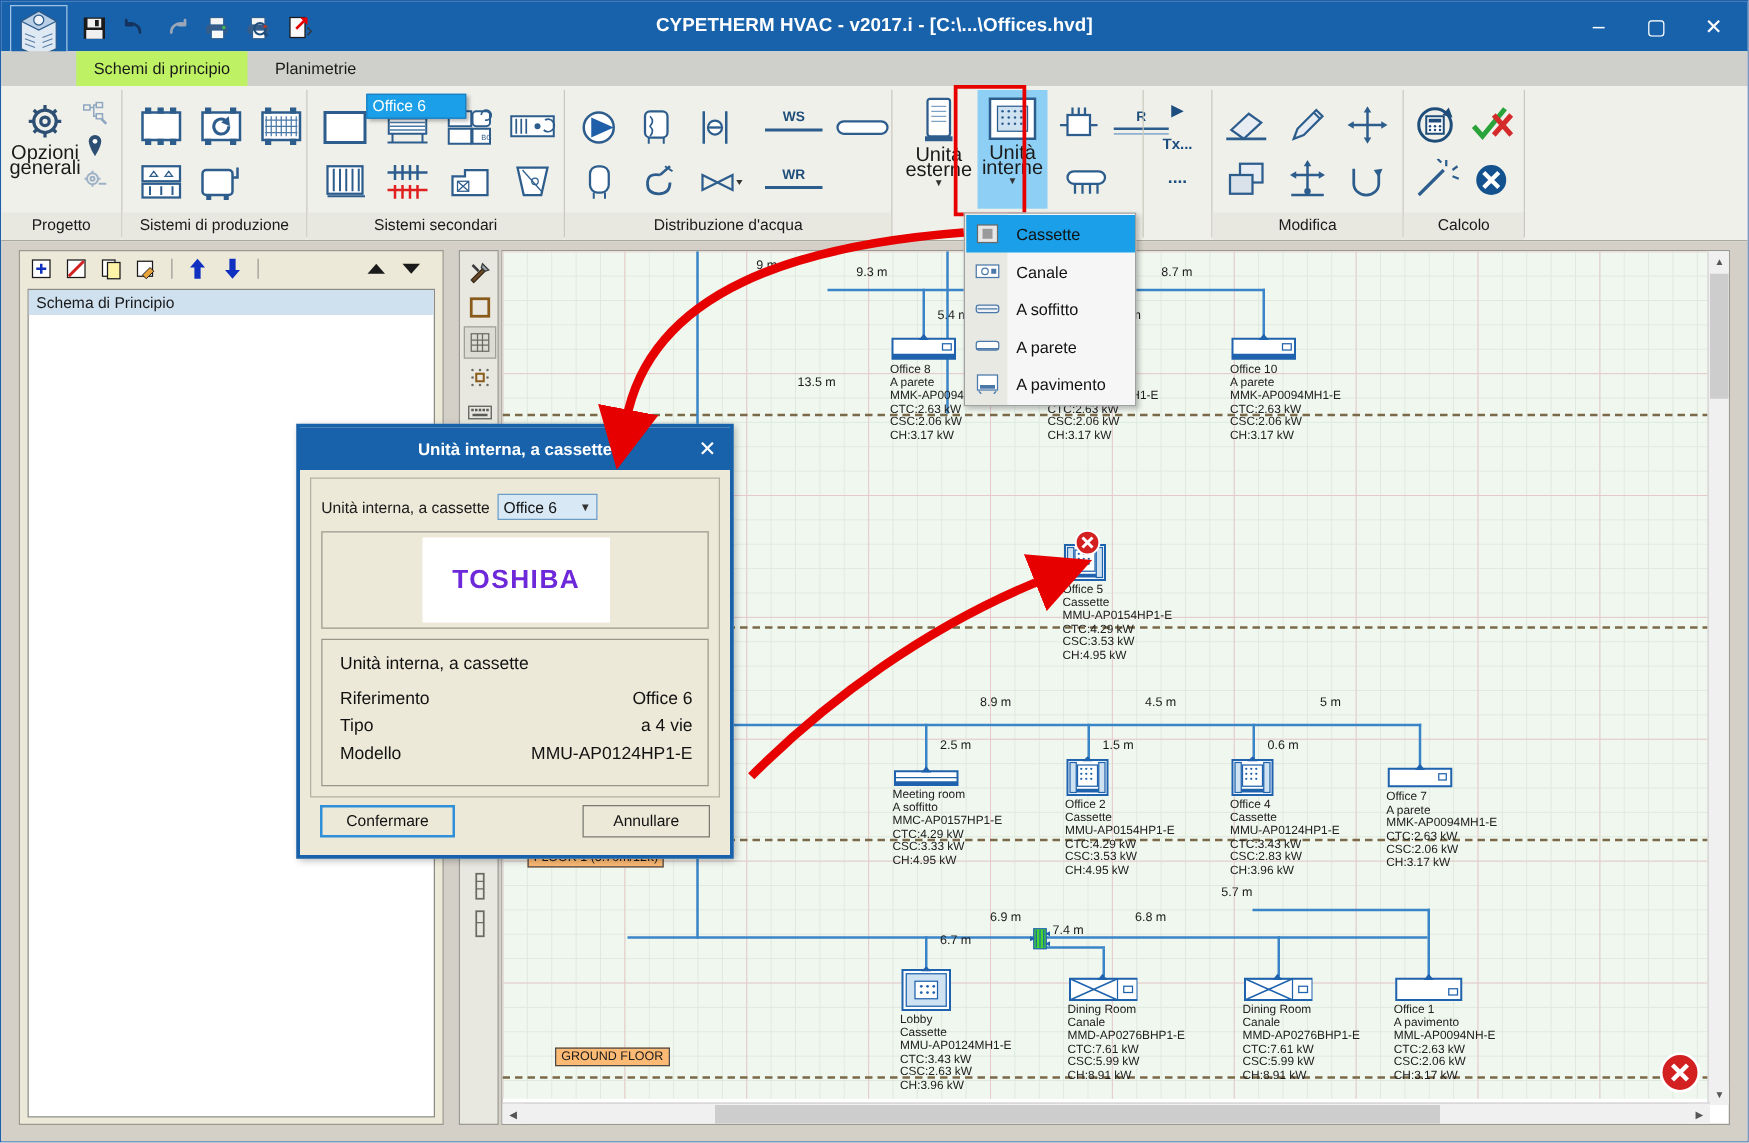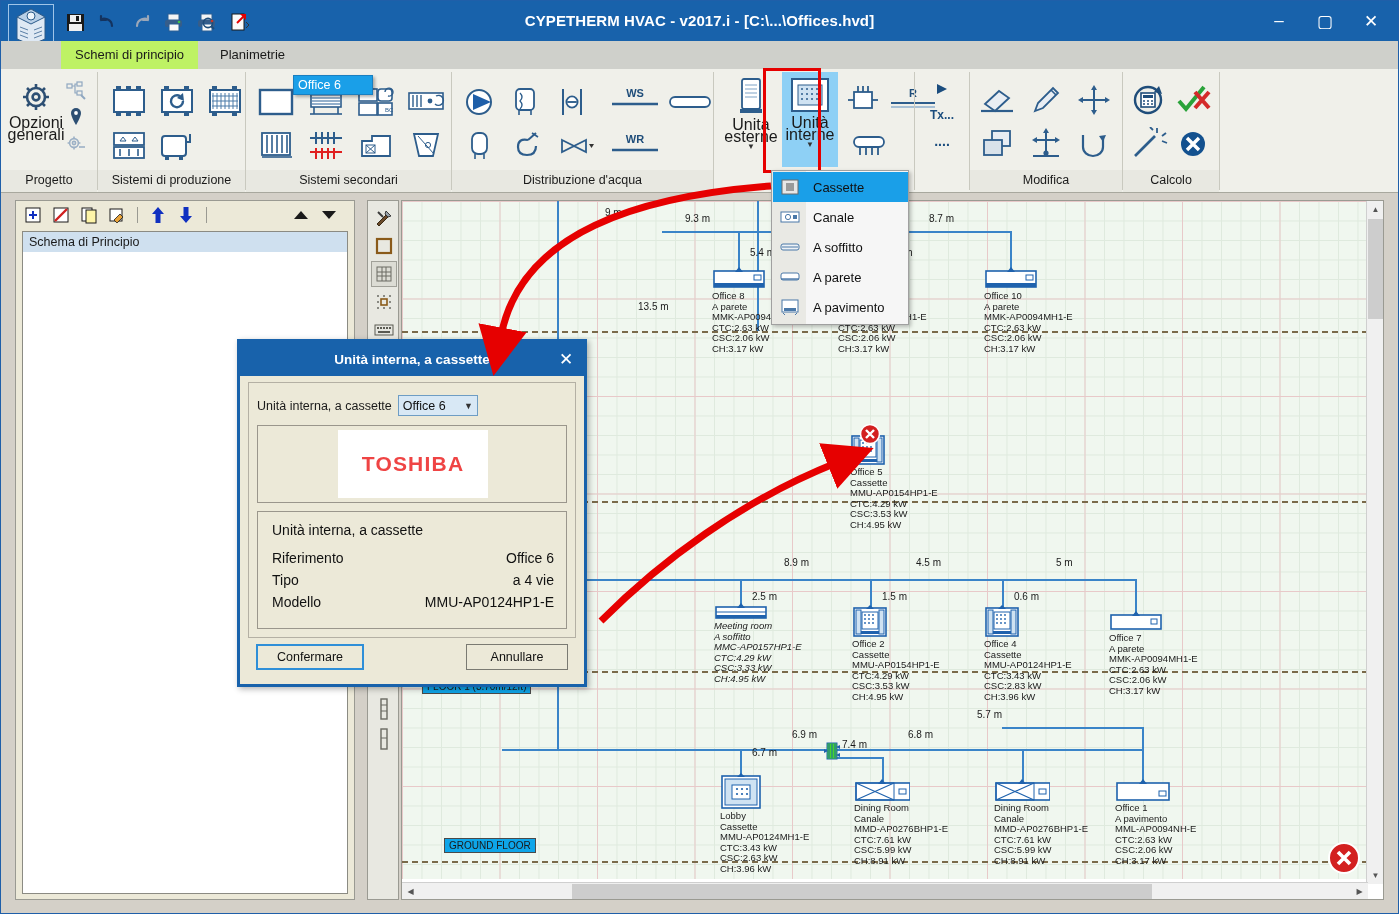--- a/index.html
+++ b/index.html
@@ -111,21 +111,21 @@
   .sb-arrow { position:absolute; width:17px; height:17px; background:#f0f0f0;
               display:flex; align-items:center; justify-content:center;
               font-size:8px; color:#555; cursor:pointer; }
   .sb-thumb { position:absolute; background:#cdcdcd; cursor:pointer; }
 
   .unit { position:absolute; }
   .unit .ulabel { position:absolute; left:0; top:0; font-size:9.5px;
                   color:#202020; line-height:10.5px; white-space:nowrap; }
   .dimlbl { position:absolute; font-size:10px; color:#1a1a1a; white-space:nowrap; }
   .floorlbl { position:absolute; font-size:10px; color:#1a1a1a;
-              background:#0ea5e9; border:1px solid #4a4a4a; padding:1px 4px;
+              background:#fdba74; border:1px solid #4a4a4a; padding:1px 4px;
               white-space:nowrap; }
   .wire { position:absolute; background:#3a84c8; }
   .dashline { position:absolute; border-top:2px dashed #7a6a4a; }
 
   
   .menu { position:absolute; left:770px; top:169px; width:138px; height:155px;
           background:#f6f6f6; border:1px solid #a0a0a0; z-index:60;
           box-shadow:2px 2px 4px rgba(0,0,0,.25); }
   .menu .gutter { position:absolute; left:0; top:0; width:34px; height:153px;
                   background:#e9e9e4; }
@@ -156,21 +156,21 @@
   .combo .carr { position:absolute; right:4px; font-size:9px; color:#333; }
   .combo-list { position:absolute; left:292px; top:74px; width:80px; height:20px;
                 background:#1a9fe8; border:1px solid #1a7fc0; z-index:90;
                 box-shadow:2px 2px 3px rgba(0,0,0,.3); }
   .combo-list .oi { font-size:12.5px; color:#fff; padding-left:4px; line-height:18px; }
   .logobox { position:absolute; left:8px; top:42px; width:310px; height:78px;
              background:#ece9d8; border:1px solid #9a968c; }
   .logobox .white { position:absolute; left:80px; top:4px; width:150px; height:68px;
                     background:#fff; display:flex; align-items:center;
                     justify-content:center; }
-  .logobox .tosh { color:#ef4444; font-size:21px; font-weight:bold;
+  .logobox .tosh { color:#6d28d9; font-size:21px; font-weight:bold;
                    letter-spacing:1.2px; }
   .infobox { position:absolute; left:8px; top:128px; width:310px; height:118px;
              background:#ece9d8; border:1px solid #9a968c; }
   .ibtitle { position:absolute; left:14px; top:10px; font-size:14px; color:#111; }
   .ibrow { position:absolute; left:14px; width:282px; height:20px; font-size:14px;
            color:#111; }
   .ibrow .k { position:absolute; left:0; }
   .ibrow .v { position:absolute; right:0; }
   .dlg-foot { position:absolute; left:0; bottom:0; width:344px; height:48px; }
   .btn { position:absolute; height:26px; background:#ece9d8; border:1px solid #7a7a72;
@@ -1077,21 +1077,21 @@
         <div class="wire" style="left:600px; top:378px; width:2px; height:38px;"></div>
         <div class="wire" style="left:733px; top:378px; width:2px; height:38px;"></div>
 
         <div class="dimlbl" style="left:382px; top:356px;">8.9 m</div>
         <div class="dimlbl" style="left:514px; top:356px;">4.5 m</div>
         <div class="dimlbl" style="left:654px; top:356px;">5 m</div>
         <div class="dimlbl" style="left:350px; top:390px;">2.5 m</div>
         <div class="dimlbl" style="left:480px; top:390px;">1.5 m</div>
         <div class="dimlbl" style="left:612px; top:390px;">0.6 m</div>
 
-        <div class="unit" style="left:312px; top:402px;font-style:italic;">
+        <div class="unit" style="left:312px; top:412px;">
           <svg width="54" height="18" viewBox="0 0 54 18">
             <rect x="2" y="4" width="50" height="11" fill="#fff" stroke="#1f62ad" stroke-width="1.6"></rect>
             <line x1="2" y1="9" x2="52" y2="9" stroke="#1f62ad"></line>
             <rect x="2" y="12" width="50" height="3" fill="#1f62ad"></rect>
             <polygon points="27,0 31,5 23,5" fill="#1f62ad"></polygon>
           </svg>
           <div class="ulabel" style="top:18px;">
             <div>Meeting room</div>
             <div>A soffitto</div>
             <div>MMC-AP0157HP1-E</div>

